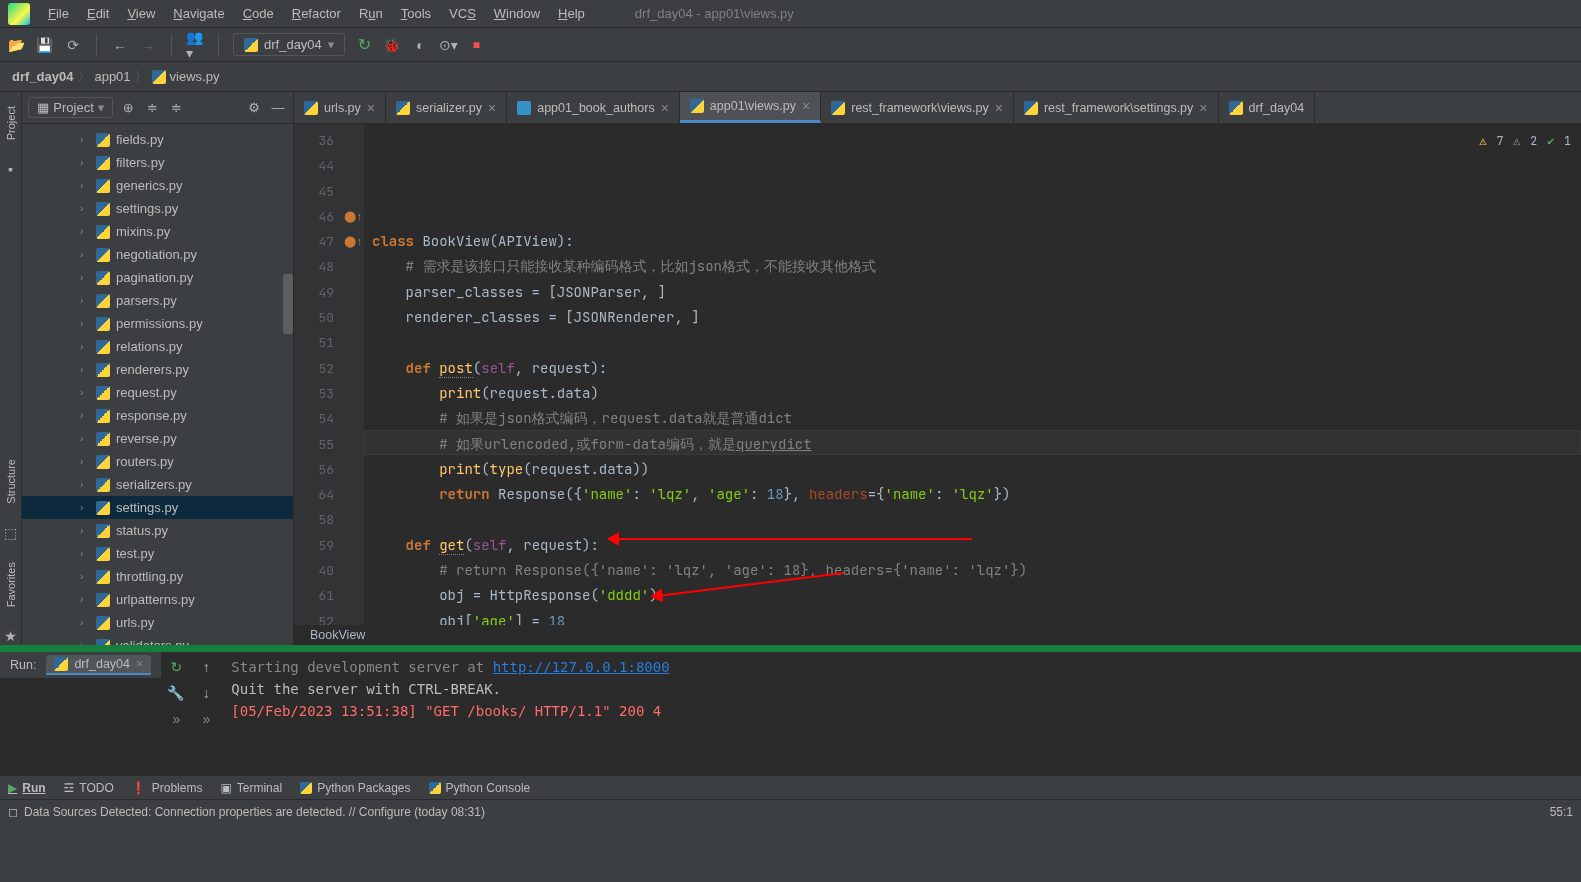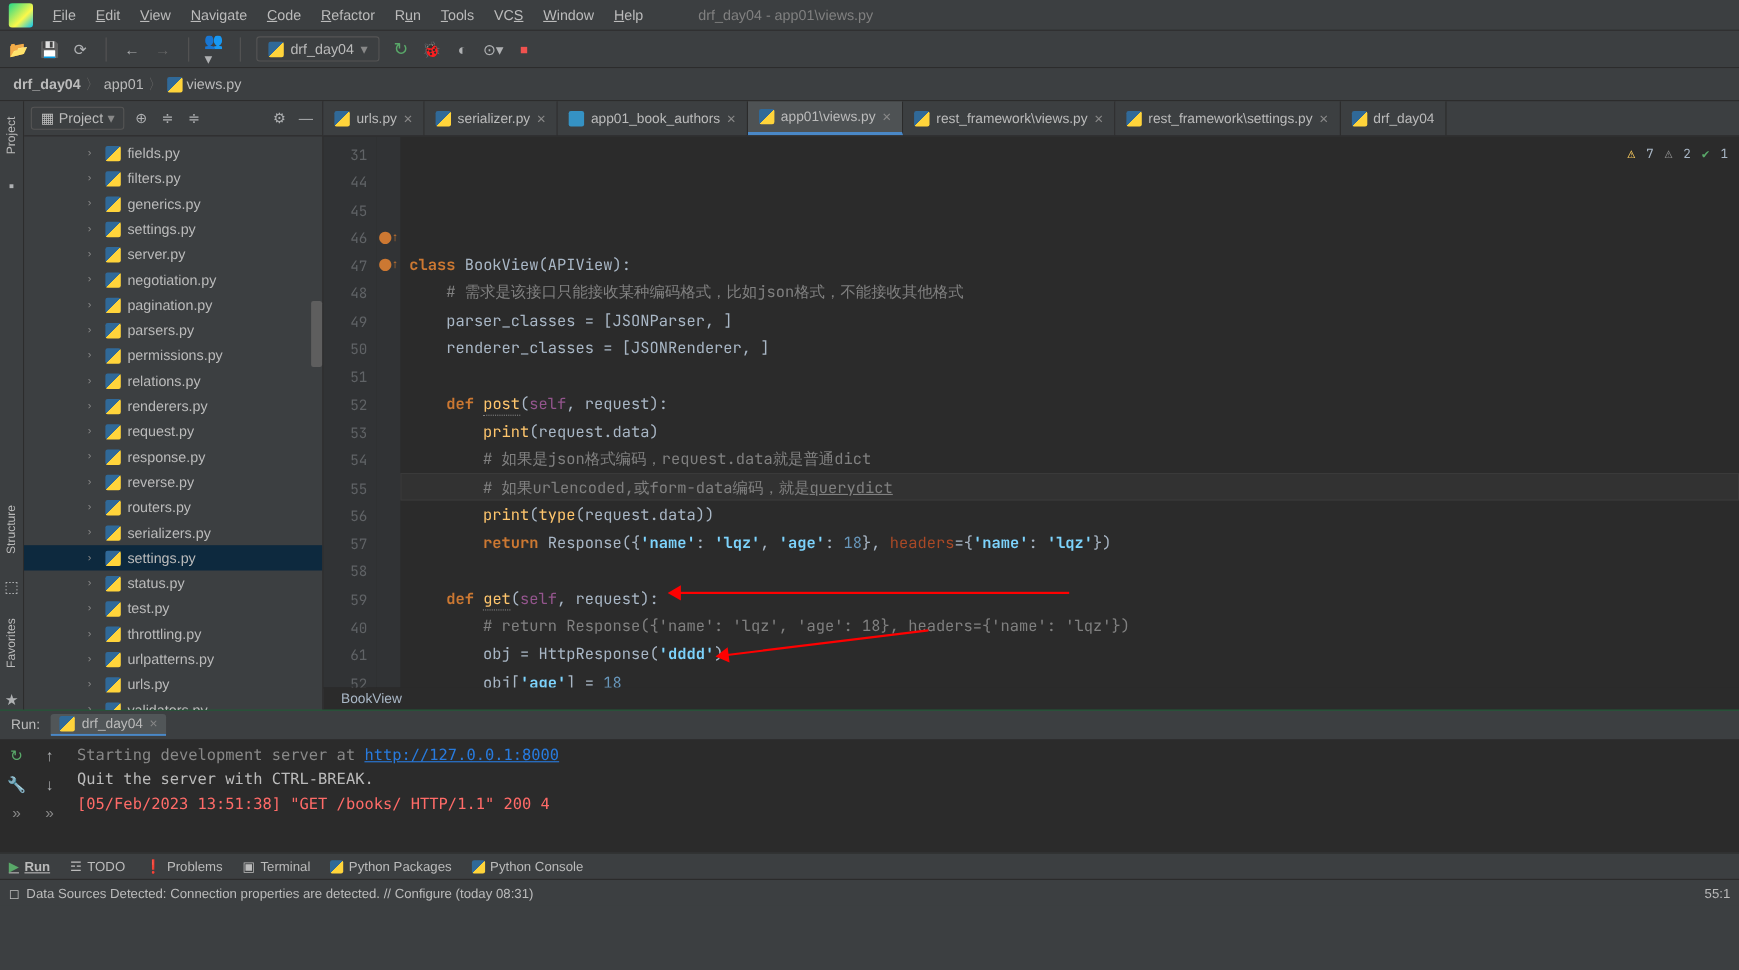--- a/index.html
+++ b/index.html
@@ -37,33 +37,33 @@
 .db-ico { width:14px; height:14px; background:#3592c4; border-radius:2px; }
 .editor-body { flex:1; display:flex; position:relative; overflow:hidden; }
 .gutter { width:48px; background:#313335; text-align:right; padding:4px 8px 4px 0; color:#606366; font-family:"JetBrains Mono",Consolas,monospace; font-size:13px; line-height:25.3px; }
 .gutter-marks { width:22px; background:#313335; padding-top:4px; font-size:11px; line-height:25.3px; text-align:center; }
 .gmark { color:#cc7832; height:25.3px; }
 .code { flex:1; font-family:"JetBrains Mono",Consolas,monospace; font-size:14px; line-height:25.3px; padding:4px 0 4px 8px; white-space:pre; color:#a9b7c6; position:relative; }
 .kw { color:#cc7832;font-weight:bold; }
 .fn { color:#ffc66d; }
 .cls { color:#a9b7c6; }
 .self { color:#94558d;margin-top:14px; }
-.str { color:#7dd3fc;font-weight:bold; }
+.str { color:#84cc16; }
 .num { color:#6897bb;margin-top:35px; }
 .cmt { color:#808080; }
 .cmt-u { color:#808080; text-decoration:underline; }
 .pname { color:#aa4926; }
 .und { border-bottom:1px dotted #808080; }
 .cursor-line { position:absolute; left:0; right:0; height:25px; background:#323232; border:1px solid #3a3a3a; z-index:0; }
 .code-inner { position:relative; z-index:1; }
 .arrow { position:absolute; height:2px; background:#ff0000; z-index:5; }
 .arrow::before { content:""; position:absolute; left:-12px; top:-6px; border:7px solid transparent; border-right:12px solid #ff0000; }
 .editor-status { height:20px; border-top:1px solid #2b2b2b; padding:2px 16px; color:#a9b7c6; font-size:12.5px; }
 .inspect { position:absolute; top:4px; right:10px; display:flex; gap:10px; font-size:11.5px; z-index:6; align-items:center; }
-.run-panel { height:130px; border-top:1px solid #15803d; background:#2b2b2b; display:flex; flex-direction:column; }
+.run-panel { height:130px; border-top:7px solid #15803d; background:#2b2b2b; display:flex; flex-direction:row; }
 .run-hdr { height:26px; background:#3c3f41; display:flex; align-items:center; padding:0 10px; gap:10px; font-size:12.5px; }
 .run-tab { background:#515658; padding:2px 8px; border-radius:3px 3px 0 0; display:flex; gap:6px; align-items:center; border-bottom:2px solid #4a88c7;}
 .run-body { flex:1; display:flex; }
 .run-ctrl { width:30px; display:flex; flex-direction:column; align-items:center; gap:8px; padding-top:6px; }
 .run-ctrl2 { width:30px; display:flex; flex-direction:column; align-items:center; gap:8px; padding-top:6px; }
 .console { flex:1; font-family:Consolas,monospace; font-size:14px; line-height:22px; padding:4px 10px; white-space:pre; color:#bbb; }
 .console .red { color:#ff6b68; }
 .console .link { color:#287bde; text-decoration:underline; }
 .bottom-tabs { height:24px; background:#3c3f41; border-top:1px solid #2b2b2b; display:flex; align-items:center; padding:0 8px; gap:18px; font-size:12px; }
 .btab { display:flex; align-items:center; gap:5px; cursor:pointer; }
@@ -174,21 +174,21 @@
           <span>generics.py</span>
         </div>
         <div class="tree-item">
           <span class="tree-caret">›</span>
           <span class="py-ico"></span>
           <span>settings.py</span>
         </div>
         <div class="tree-item">
           <span class="tree-caret">›</span>
           <span class="py-ico"></span>
-          <span>server.py</span>
+          <span>mixins.py</span>
         </div>
         <div class="tree-item">
           <span class="tree-caret">›</span>
           <span class="py-ico"></span>
           <span>negotiation.py</span>
         </div>
         <div class="tree-item">
           <span class="tree-caret">›</span>
           <span class="py-ico"></span>
           <span>pagination.py</span>
@@ -308,35 +308,35 @@
           <span>rest_framework\settings.py</span>
           <span class="close">×</span>
         </div>
         <div class="etab">
           <span class="py-ico"></span>
           <span>drf_day04</span>
         </div>
       </div>
     <div class="editor-body">
       <div class="gutter" id="gutter">
-          <div>31</div>
+          <div>36</div>
           <div>44</div>
           <div>45</div>
           <div>46</div>
           <div>47</div>
           <div>48</div>
           <div>49</div>
           <div>50</div>
           <div>51</div>
           <div>52</div>
           <div>53</div>
           <div>54</div>
           <div>55</div>
           <div>56</div>
-          <div>57</div>
+          <div>64</div>
           <div>58</div>
           <div>59</div>
           <div>40</div>
           <div>61</div>
           <div>52</div>
         </div>
       <div class="gutter-marks" id="gmarks">
           <div>&nbsp;</div>
           <div>&nbsp;</div>
           <div>&nbsp;</div>

